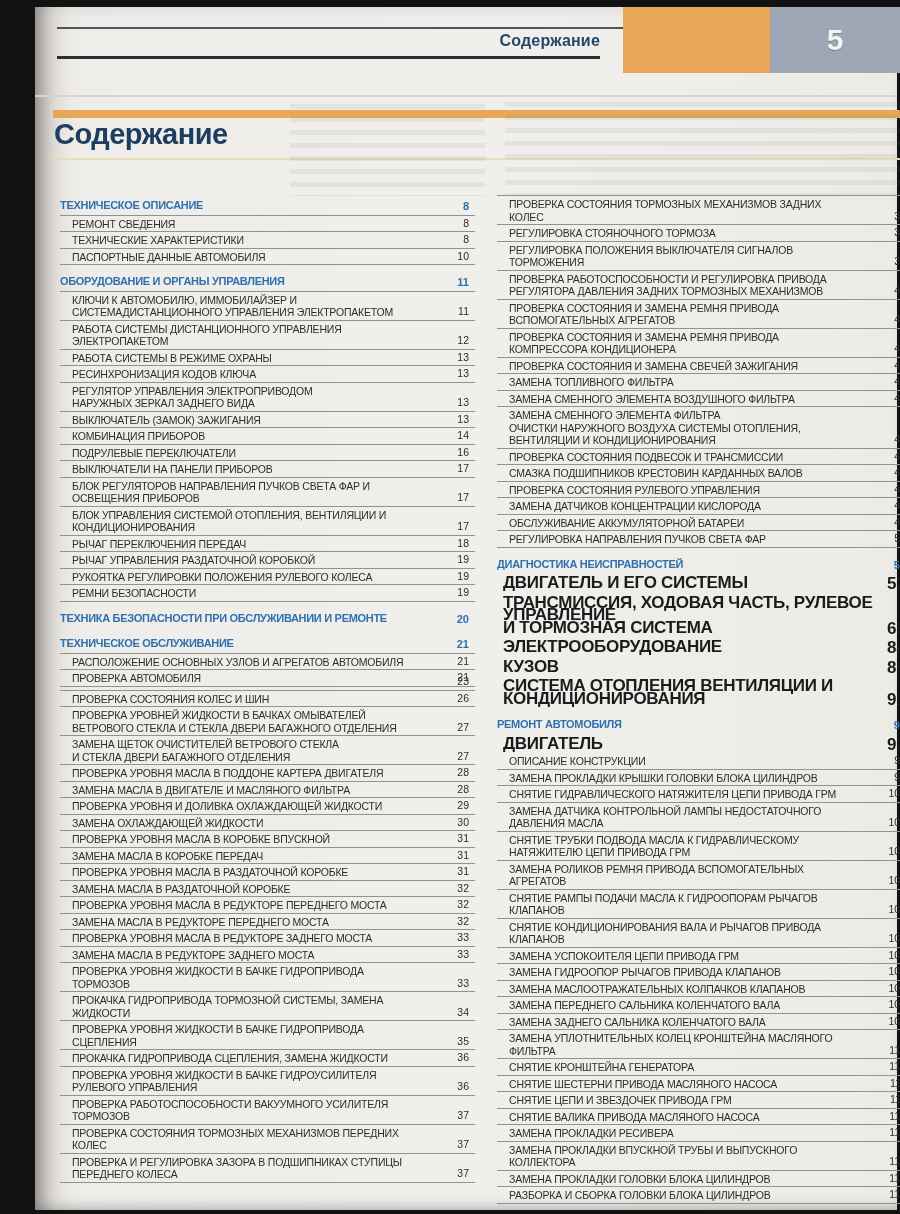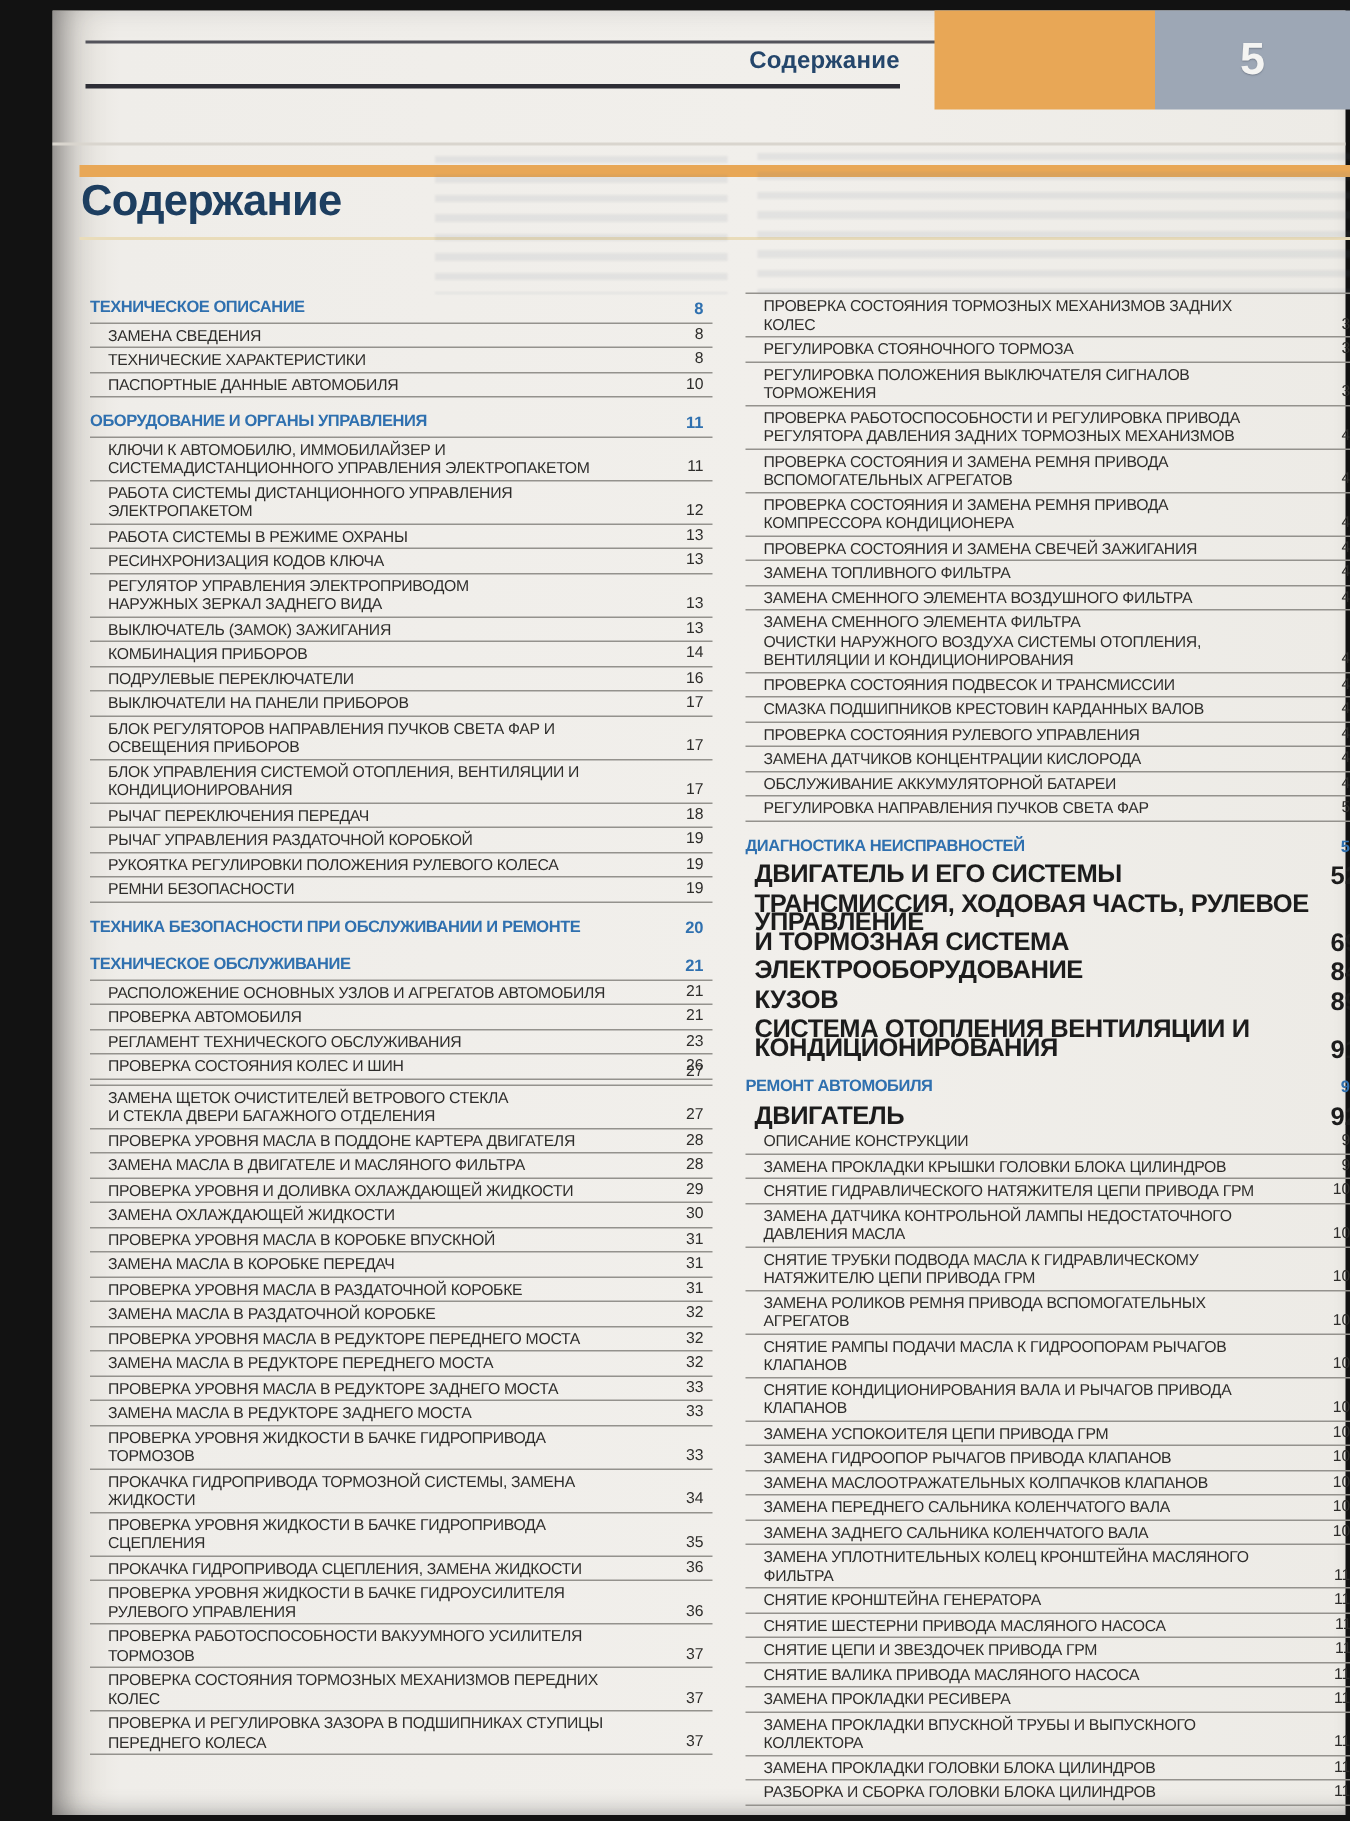--- a/index.html
+++ b/index.html
@@ -76,21 +76,21 @@
   <div class="ghost g3"></div>
 
   <div class="columns">
     <div class="col" id="col-left">
         <section class="toc-section">
           <div class="row heading underlined">
             <span class="lbl">ТЕХНИЧЕСКОЕ ОПИСАНИЕ</span>
             <span class="pg">8</span>
           </div>
           <div class="row entry">
-            <span class="lbl">ЗАМЕНА СВЕДЕНИЯ</span>
+            <span class="lbl">РЕМОНТ СВЕДЕНИЯ</span>
             <span class="pg">8</span>
           </div>
           <div class="row entry">
             <span class="lbl">ТЕХНИЧЕСКИЕ ХАРАКТЕРИСТИКИ</span>
             <span class="pg">8</span>
           </div>
           <div class="row entry">
             <span class="lbl">ПАСПОРТНЫЕ ДАННЫЕ АВТОМОБИЛЯ</span>
             <span class="pg">10</span>
           </div>
@@ -179,28 +179,29 @@
           </div>
           <div class="row entry">
             <span class="lbl">РАСПОЛОЖЕНИЕ ОСНОВНЫХ УЗЛОВ И АГРЕГАТОВ АВТОМОБИЛЯ</span>
             <span class="pg">21</span>
           </div>
           <div class="row entry">
             <span class="lbl">ПРОВЕРКА АВТОМОБИЛЯ</span>
             <span class="pg">21</span>
           </div>
           <div class="row entry">
-            <span class="lbl">РЕГЛАМЕНТ ТЕХНИЧЕСКОГО ОБСЛУЖИВАНИЯ</span>
             <span class="pg">23</span>
           </div>
           <div class="row entry">
             <span class="lbl">ПРОВЕРКА СОСТОЯНИЯ КОЛЕС И ШИН</span>
             <span class="pg">26</span>
           </div>
           <div class="row entry">
+            <span class="lbl">ПРОВЕРКА УРОВНЕЙ ЖИДКОСТИ В БАЧКАХ ОМЫВАТЕЛЕЙ
+ВЕТРОВОГО СТЕКЛА И СТЕКЛА ДВЕРИ БАГАЖНОГО ОТДЕЛЕНИЯ</span>
             <span class="pg">27</span>
           </div>
           <div class="row entry">
             <span class="lbl">ЗАМЕНА ЩЕТОК ОЧИСТИТЕЛЕЙ ВЕТРОВОГО СТЕКЛА
 И СТЕКЛА ДВЕРИ БАГАЖНОГО ОТДЕЛЕНИЯ</span>
             <span class="pg">27</span>
           </div>
           <div class="row entry">
             <span class="lbl">ПРОВЕРКА УРОВНЯ МАСЛА В ПОДДОНЕ КАРТЕРА ДВИГАТЕЛЯ</span>
             <span class="pg">28</span>

